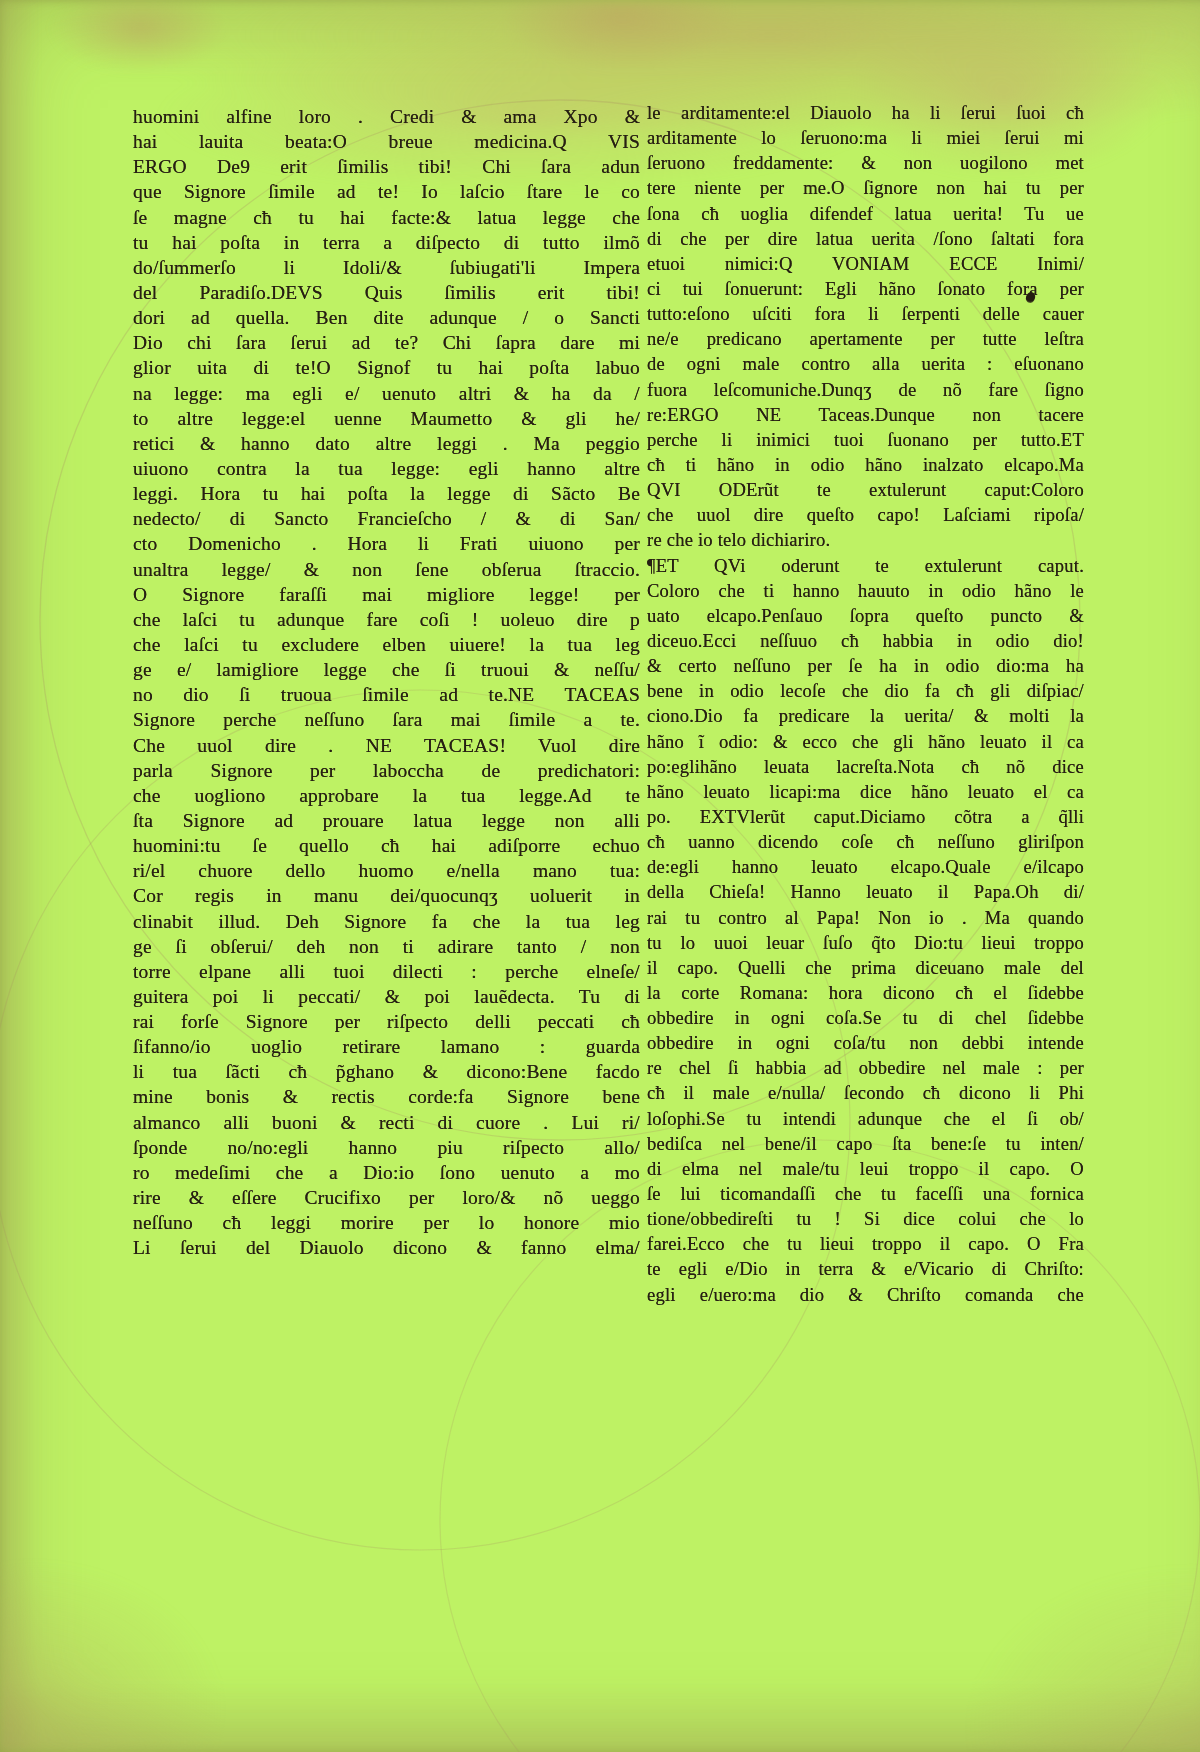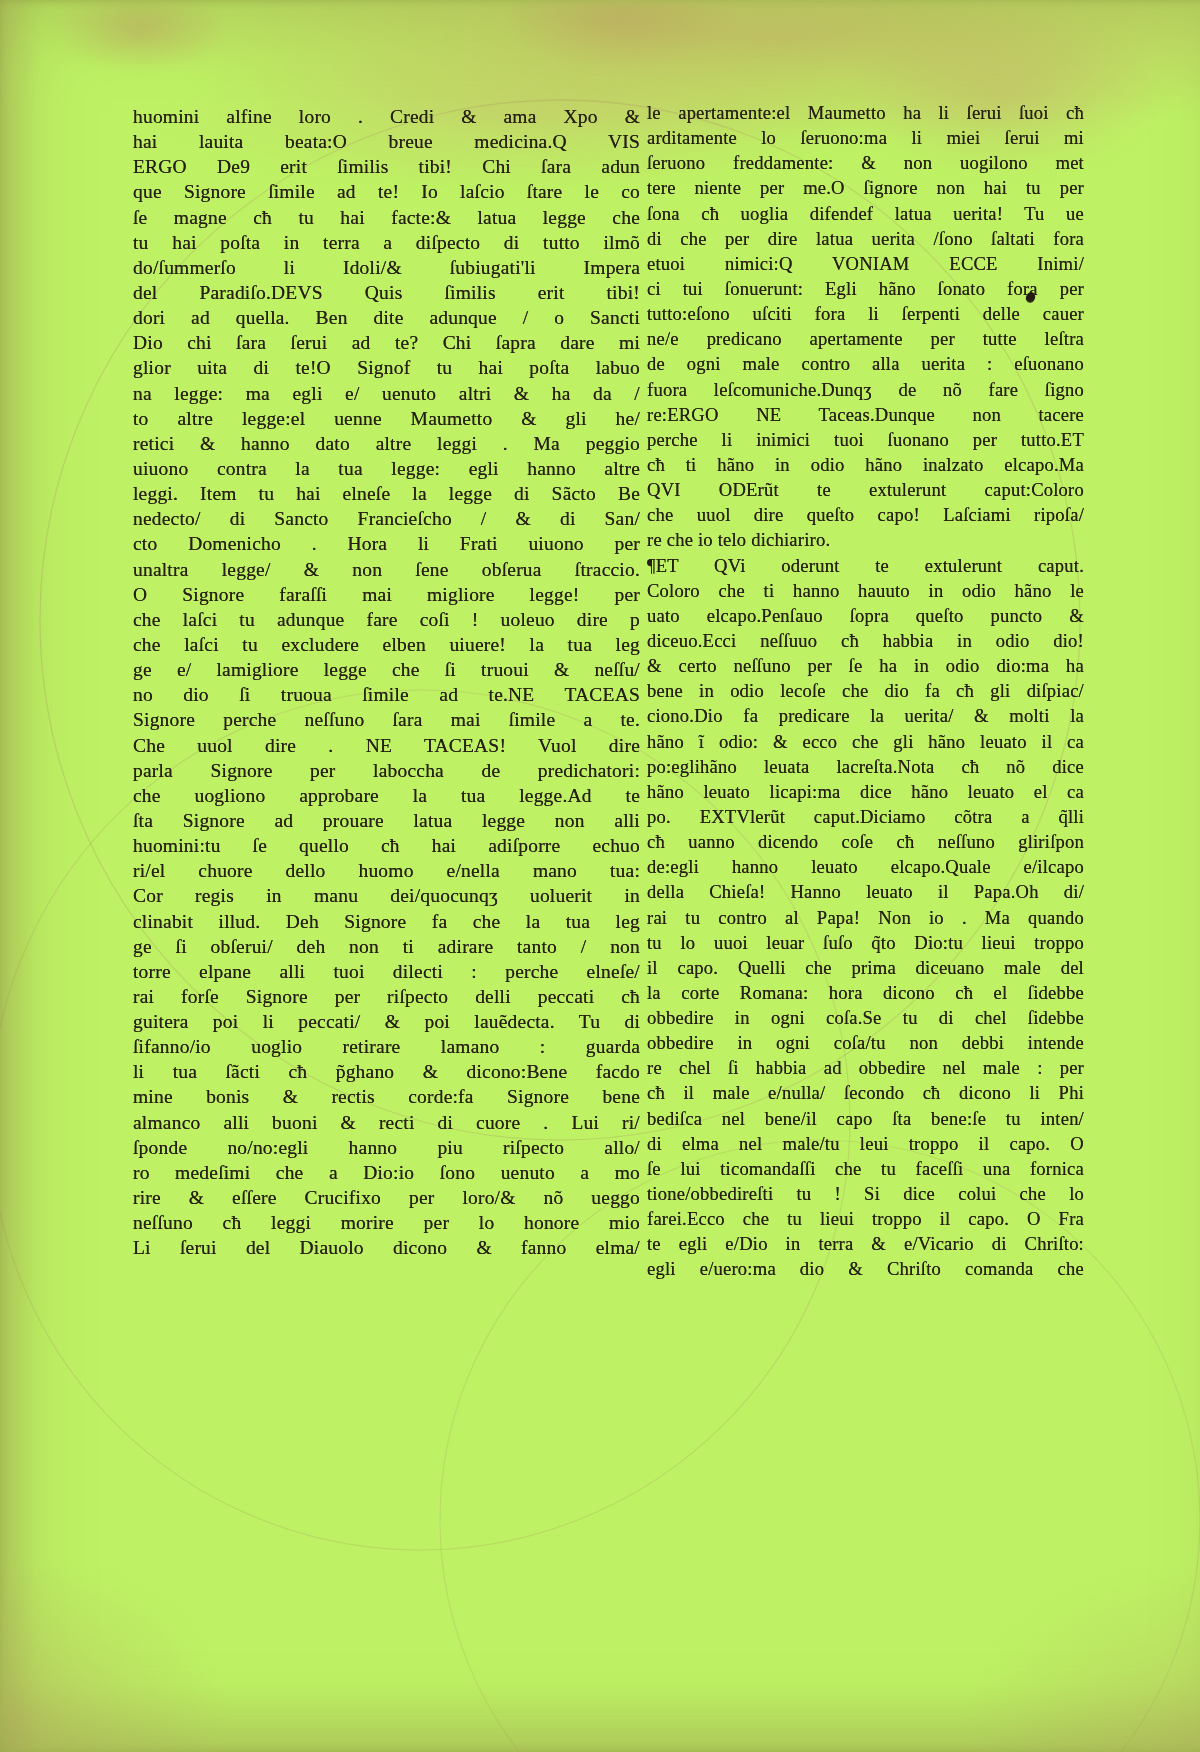--- a/index.html
+++ b/index.html
@@ -70,55 +70,55 @@
       <div class="line">tu hai poſta in terra a diſpecto di tutto ilmõ</div>
       <div class="line">do/ſummerſo li Idoli/&amp; ſubiugati'li Impera</div>
       <div class="line">del Paradiſo.DEVS Quis ſimilis erit tibi!</div>
       <div class="line">dori ad quella. Ben dite adunque / o Sancti</div>
       <div class="line">Dio chi ſara ſerui ad te? Chi ſapra dare mi</div>
       <div class="line">glior uita di te!O Signof tu hai poſta labuo</div>
       <div class="line">na legge: ma egli e/ uenuto altri &amp; ha da /</div>
       <div class="line">to altre legge:el uenne Maumetto &amp; gli he/</div>
       <div class="line">retici &amp; hanno dato altre leggi . Ma peggio</div>
       <div class="line">uiuono contra la tua legge: egli hanno altre</div>
-      <div class="line">leggi. Item tu hai elneſe la legge di Sãcto Be</div>
+      <div class="line">leggi. Hora tu hai poſta la legge di Sãcto Be</div>
       <div class="line">nedecto/ di Sancto Francieſcho / &amp; di San/</div>
       <div class="line">cto Domenicho . Hora li Frati uiuono per</div>
       <div class="line">unaltra legge/ &amp; non ſene obſerua ſtraccio.</div>
       <div class="line">O Signore faraſſi mai migliore legge! per</div>
       <div class="line">che laſci tu adunque fare coſi ! uoleuo dire p</div>
       <div class="line">che laſci tu excludere elben uiuere! la tua leg</div>
       <div class="line">ge e/ lamigliore legge che ſi truoui &amp; neſſu/</div>
       <div class="line">no dio ſi truoua ſimile ad te.NE TACEAS</div>
       <div class="line">Signore perche neſſuno ſara mai ſimile a te.</div>
       <div class="line">Che uuol dire . NE TACEAS! Vuol dire</div>
       <div class="line">parla Signore per laboccha de predichatori:</div>
       <div class="line">che uogliono approbare la tua legge.Ad te</div>
       <div class="line">ſta Signore ad prouare latua legge non alli</div>
       <div class="line">huomini:tu ſe quello cħ hai adiſporre echuo</div>
       <div class="line">ri/el chuore dello huomo e/nella mano tua:</div>
       <div class="line">Cor regis in manu dei/quocunqʒ uoluerit in</div>
       <div class="line">clinabit illud. Deh Signore fa che la tua leg</div>
       <div class="line">ge ſi obſerui/ deh non ti adirare tanto / non</div>
       <div class="line">torre elpane alli tuoi dilecti : perche elneſe/</div>
+      <div class="line">guitera poi li peccati/ &amp; poi lauẽdecta. Tu di</div>
       <div class="line">rai forſe Signore per riſpecto delli peccati cħ</div>
-      <div class="line">guitera poi li peccati/ &amp; poi lauẽdecta. Tu di</div>
       <div class="line">ſifanno/io uoglio retirare lamano : guarda</div>
       <div class="line">li tua ſãcti cħ p̃ghano &amp; dicono:Bene facdo</div>
       <div class="line">mine bonis &amp; rectis corde:fa Signore bene</div>
       <div class="line">almanco alli buoni &amp; recti di cuore . Lui ri/</div>
       <div class="line">ſponde no/no:egli hanno piu riſpecto allo/</div>
       <div class="line">ro medeſimi che a Dio:io ſono uenuto a mo</div>
       <div class="line">rire &amp; eſſere Crucifixo per loro/&amp; nõ ueggo</div>
       <div class="line">neſſuno cħ leggi morire per lo honore mio</div>
       <div class="line">Li ſerui del Diauolo dicono &amp; fanno elma/</div>
     </div>
 
   <div class="col col-right">
-      <div class="line">le apertamente:el Maumetto ha li ſerui ſuoi cħ</div>
+      <div class="line">le arditamente:el Diauolo ha li ſerui ſuoi cħ</div>
       <div class="line">arditamente lo ſeruono:ma li miei ſerui mi</div>
       <div class="line">ſeruono freddamente: &amp; non uogilono met</div>
       <div class="line">tere niente per me.O ſignore non hai tu per</div>
       <div class="line">ſona cħ uoglia difendef latua uerita! Tu ue</div>
       <div class="line">di che per dire latua uerita /ſono ſaltati fora</div>
       <div class="line">etuoi nimici:Q VONIAM ECCE Inimi/</div>
       <div class="line">ci tui ſonuerunt: Egli hãno ſonato fora per</div>
       <div class="line">tutto:eſono uſciti fora li ſerpenti delle cauer</div>
       <div class="line">ne/e predicano apertamente per tutte leſtra</div>
       <div class="line">de ogni male contro alla uerita : eſuonano</div>
@@ -144,20 +144,21 @@
       <div class="line">de:egli hanno leuato elcapo.Quale e/ilcapo</div>
       <div class="line">della Chieſa! Hanno leuato il Papa.Oh di/</div>
       <div class="line">rai tu contro al Papa! Non io . Ma quando</div>
       <div class="line">tu lo uuoi leuar ſuſo q̃to Dio:tu lieui troppo</div>
       <div class="line">il capo. Quelli che prima diceuano male del</div>
       <div class="line">la corte Romana: hora dicono cħ el ſidebbe</div>
       <div class="line">obbedire in ogni coſa.Se tu di chel ſidebbe</div>
       <div class="line">obbedire in ogni coſa/tu non debbi intende</div>
       <div class="line">re chel ſi habbia ad obbedire nel male : per</div>
       <div class="line">cħ il male e/nulla/ ſecondo cħ dicono li Phi</div>
+      <div class="line">loſophi.Se tu intendi adunque che el ſi ob/</div>
       <div class="line">bediſca nel bene/il capo ſta bene:ſe tu inten/</div>
       <div class="line">di elma nel male/tu leui troppo il capo. O</div>
       <div class="line">ſe lui ticomandaſſi che tu faceſſi una fornica</div>
       <div class="line">tione/obbedireſti tu ! Si dice colui che lo</div>
       <div class="line">farei.Ecco che tu lieui troppo il capo. O Fra</div>
       <div class="line">te egli e/Dio in terra &amp; e/Vicario di Chriſto:</div>
       <div class="line">egli e/uero:ma dio &amp; Chriſto comanda che</div>
     </div>
 
   <div class="ink-spot"></div>

